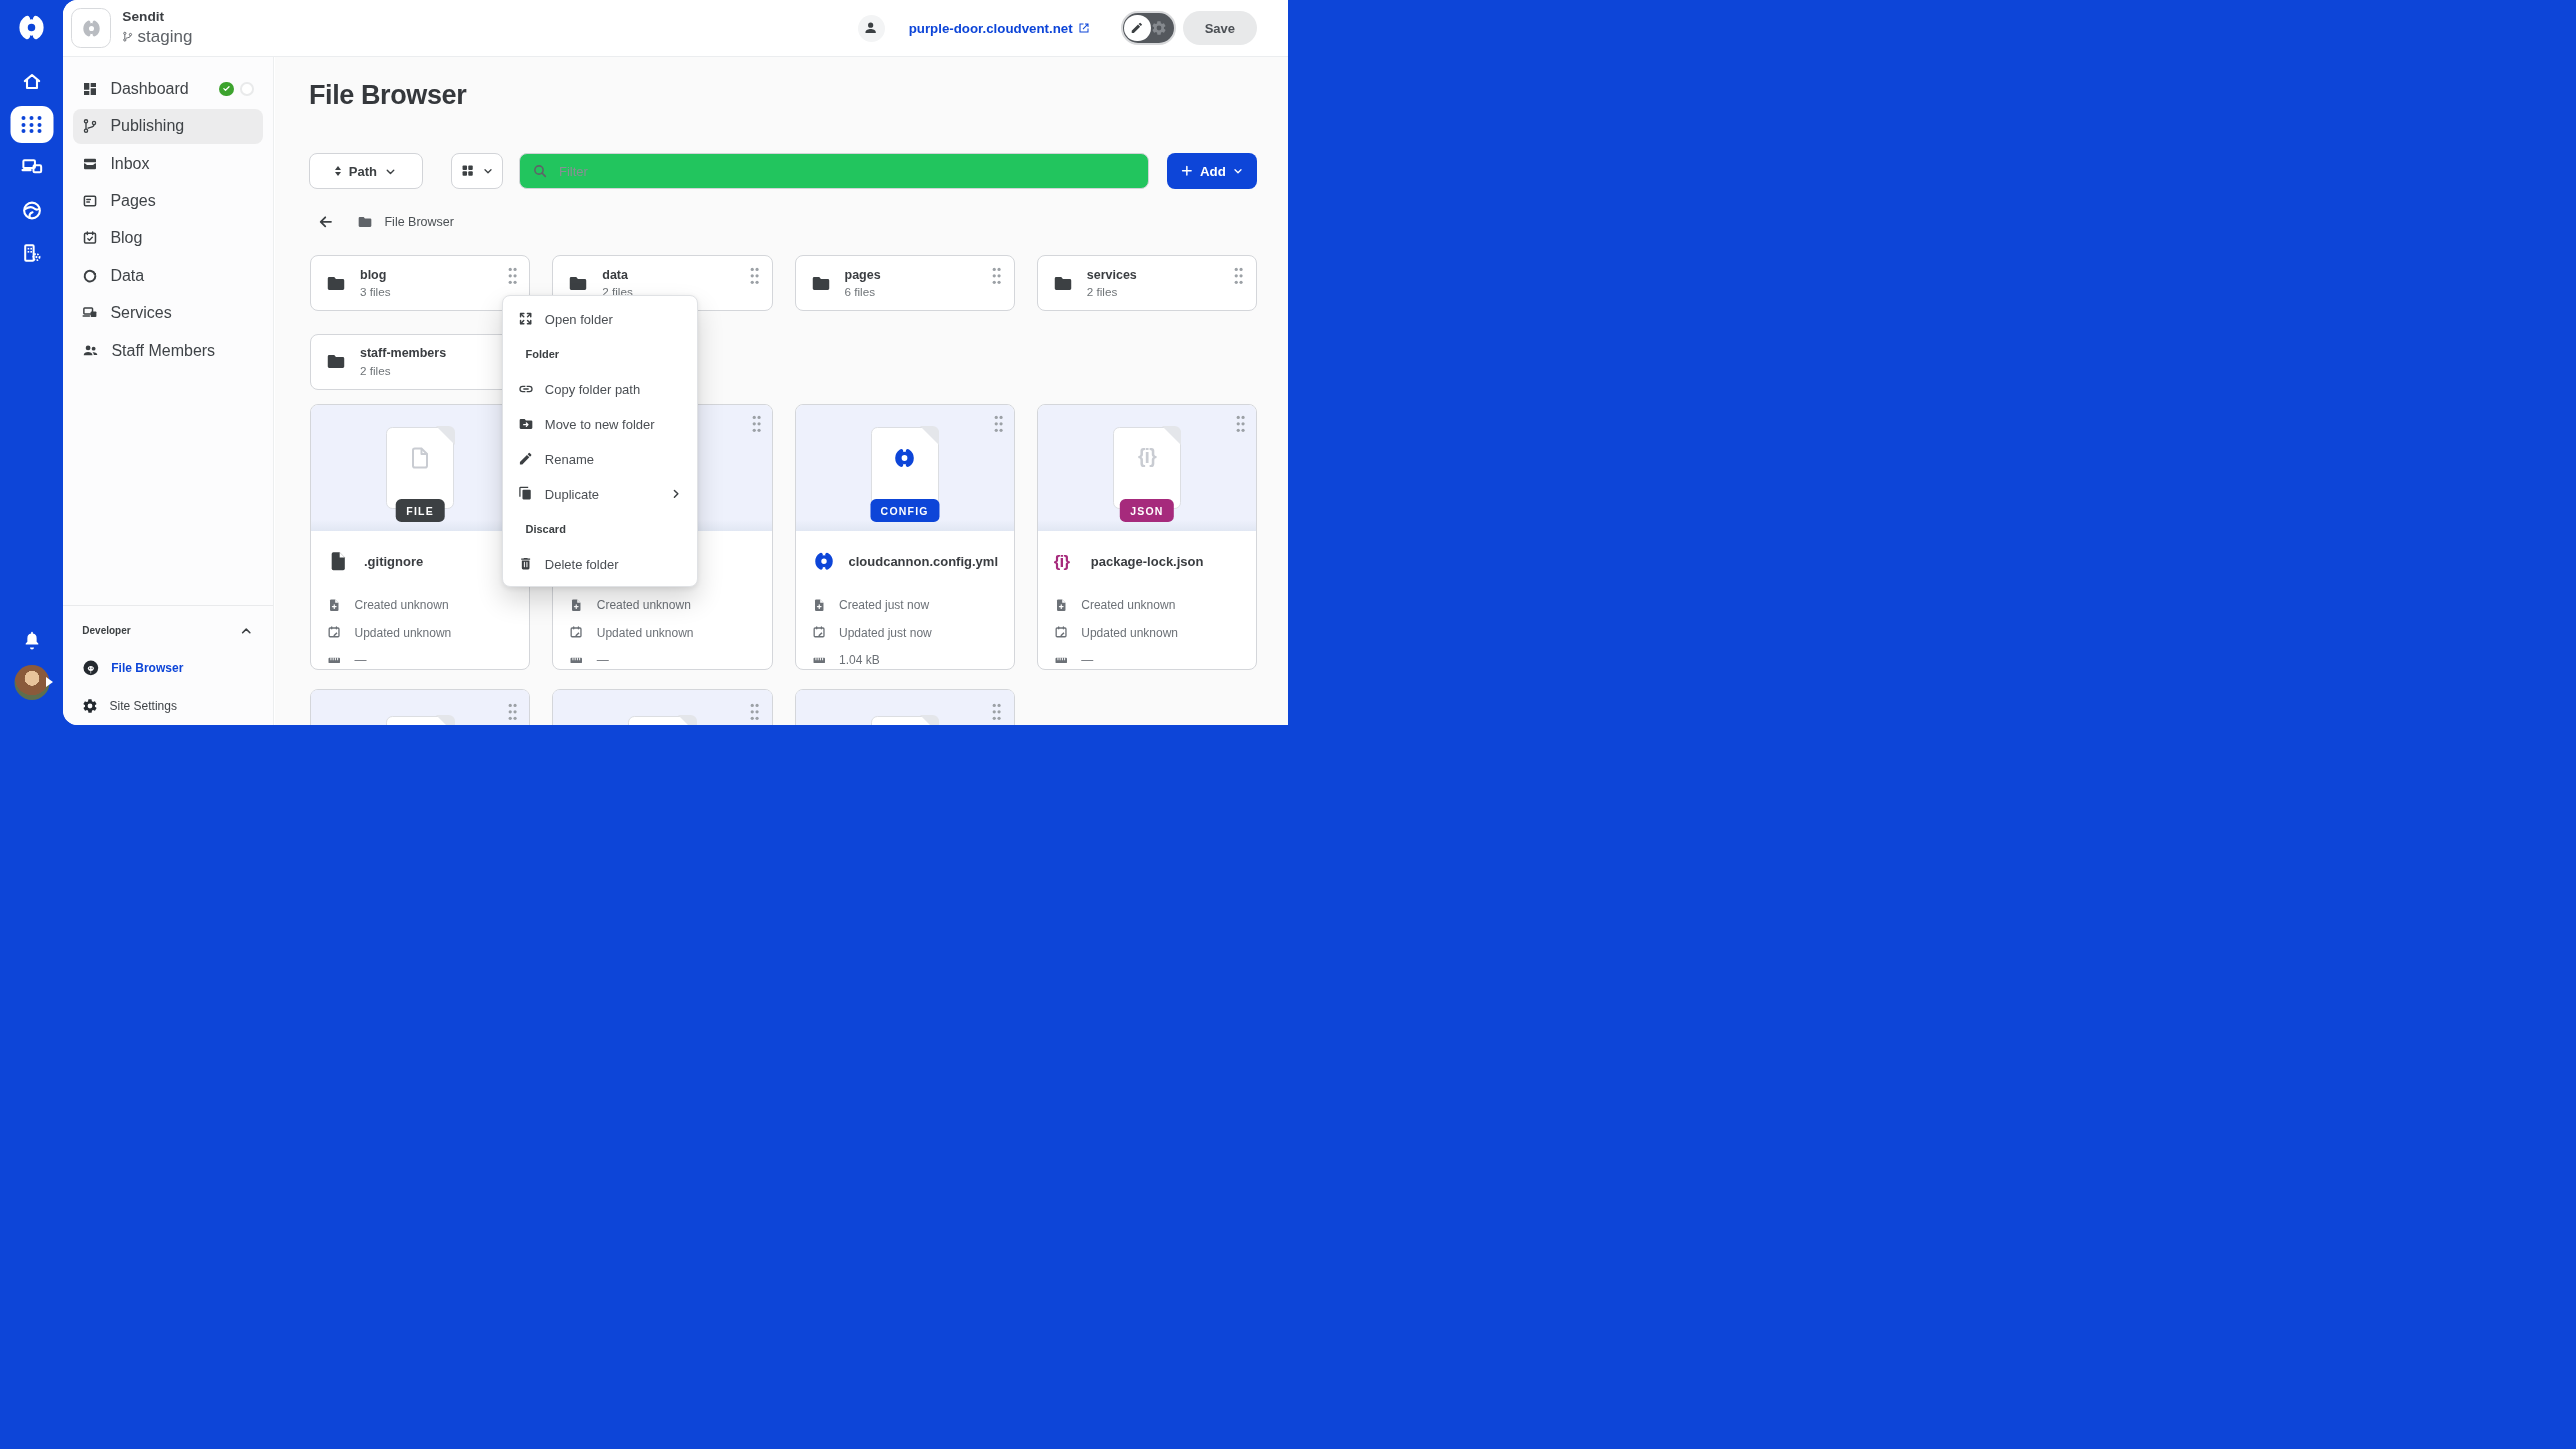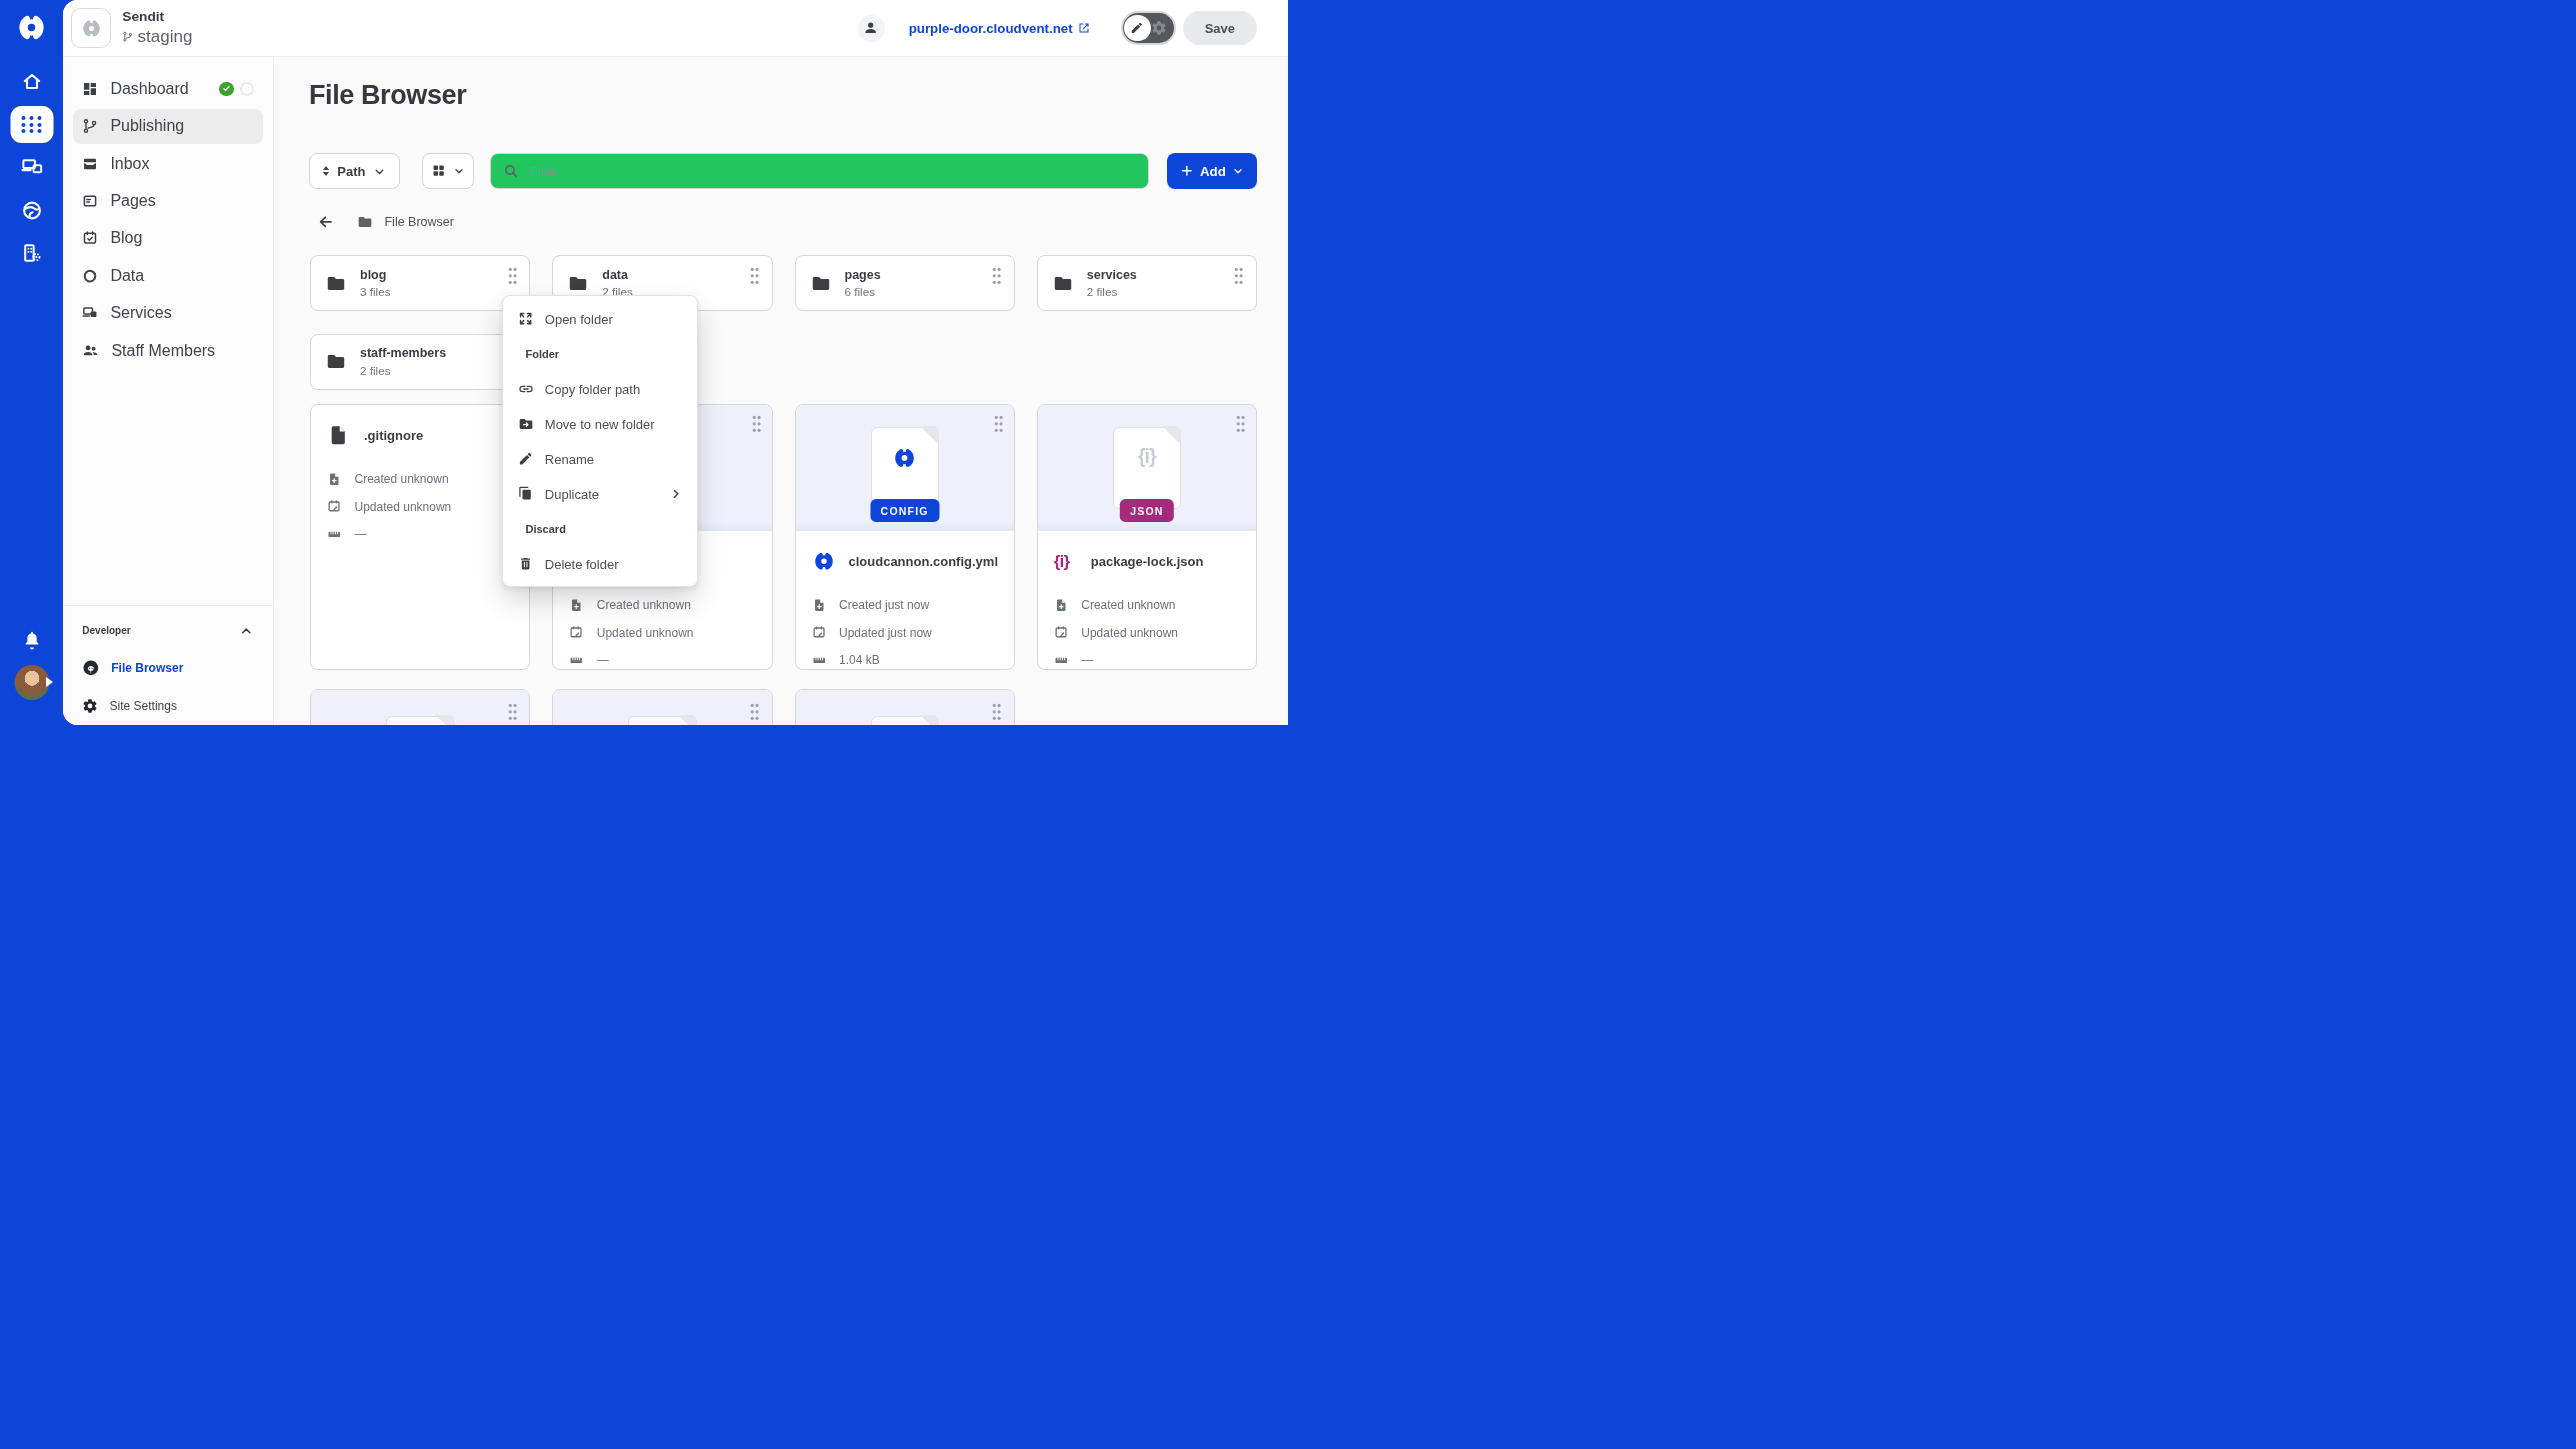--- a/index.html
+++ b/index.html
@@ -56,21 +56,21 @@
   .dev-item{display:flex; align-items:center; gap:11.3px; font-size:12px; color:#3f4347; margin-top:21px; background:none; padding:0;}
   .dev-item .nico{color:#24292f;}
   .dev-item.active{color:var(--brand-blue); font-weight:bold;}
 
   
   .main{position:absolute; left:212px; top:57px; right:0; bottom:0; background:#fafafa; overflow:hidden; z-index:10;}
   .page-title{position:absolute; left:34px; top:22.5px; font-size:27px; font-weight:800; color:#35383c; letter-spacing:-0.4px;}
 
   .toolbar{position:absolute; left:34px; right:31px; top:96px; height:36px; display:flex; align-items:stretch;}
   .tb-btn{display:flex; align-items:center; justify-content:center; gap:7.2px; background:#fff; border:1.6px solid #d2d4d8; border-radius:8px; color:#3c4043;}
-  .sort-btn{width:91px; margin-right:22px;}
+  .sort-btn{width:114px; margin-right:28px;}
   .sort-az{display:flex; align-items:center; gap:1.6px; font-weight:bold; font-size:13px;}
   .az-arrows{display:flex; flex-direction:column; gap:1.6px; margin-right:0.8px;}
   .az-arrows i{width:0; height:0; border-left:3.2px solid transparent; border-right:3.2px solid transparent;}
   .az-arrows i.up{border-bottom:4px solid #3c4043;}
   .az-arrows i.down{border-top:4px solid #3c4043;}
   .sort-label{font-weight:bold; font-size:13px;}
   .view-btn{width:52px; margin-right:16px;}
   .filter-wrap{flex:1; position:relative; margin-right:18.5px;}
   .filter-wrap .sico{position:absolute; left:13px; top:9.7px; color:#5f6368;}
   .filter-input{width:100%; height:100%; border:1.6px solid #d2d4d8; border-radius:8px; padding:0 13px 0 39px; font-size:13px; color:#3c4043; background:#22c55e; font-family:inherit;}
@@ -630,20 +630,36 @@
               <svg width="11.3" height="17.7" viewBox="0 0 14 22">
                 <use href="#i-handle"></use>
               </svg>
             </span>
         </div>
       </div>
 
       <div class="file-grid">
 
         <div class="card file-card">
+          <div class="preview">
+            <div class="page-ico">
+              <div class="page-fold"></div>
+              <span class="page-glyph">
+                  <svg width="24" height="24" viewBox="0 0 30 30">
+                    <use href="#i-pagelite"></use>
+                  </svg>
+                </span>
+              <span class="type-badge badge-dark">FILE</span>
+            </div>
+            <span class="handle" style="top:9.7px;right:9.7px">
+                <svg width="11.3" height="17.7" viewBox="0 0 14 22">
+                  <use href="#i-handle"></use>
+                </svg>
+              </span>
+          </div>
           <div class="finfo">
             <div class="fname-row">
               <span class="tico tico-dark">
                   <svg width="22.5" height="22.5" viewBox="0 0 28 28">
                     <use href="#i-page"></use>
                   </svg>
                 </span>
               <span class="fname">.gitignore</span>
             </div>
             <div class="meta-list">

